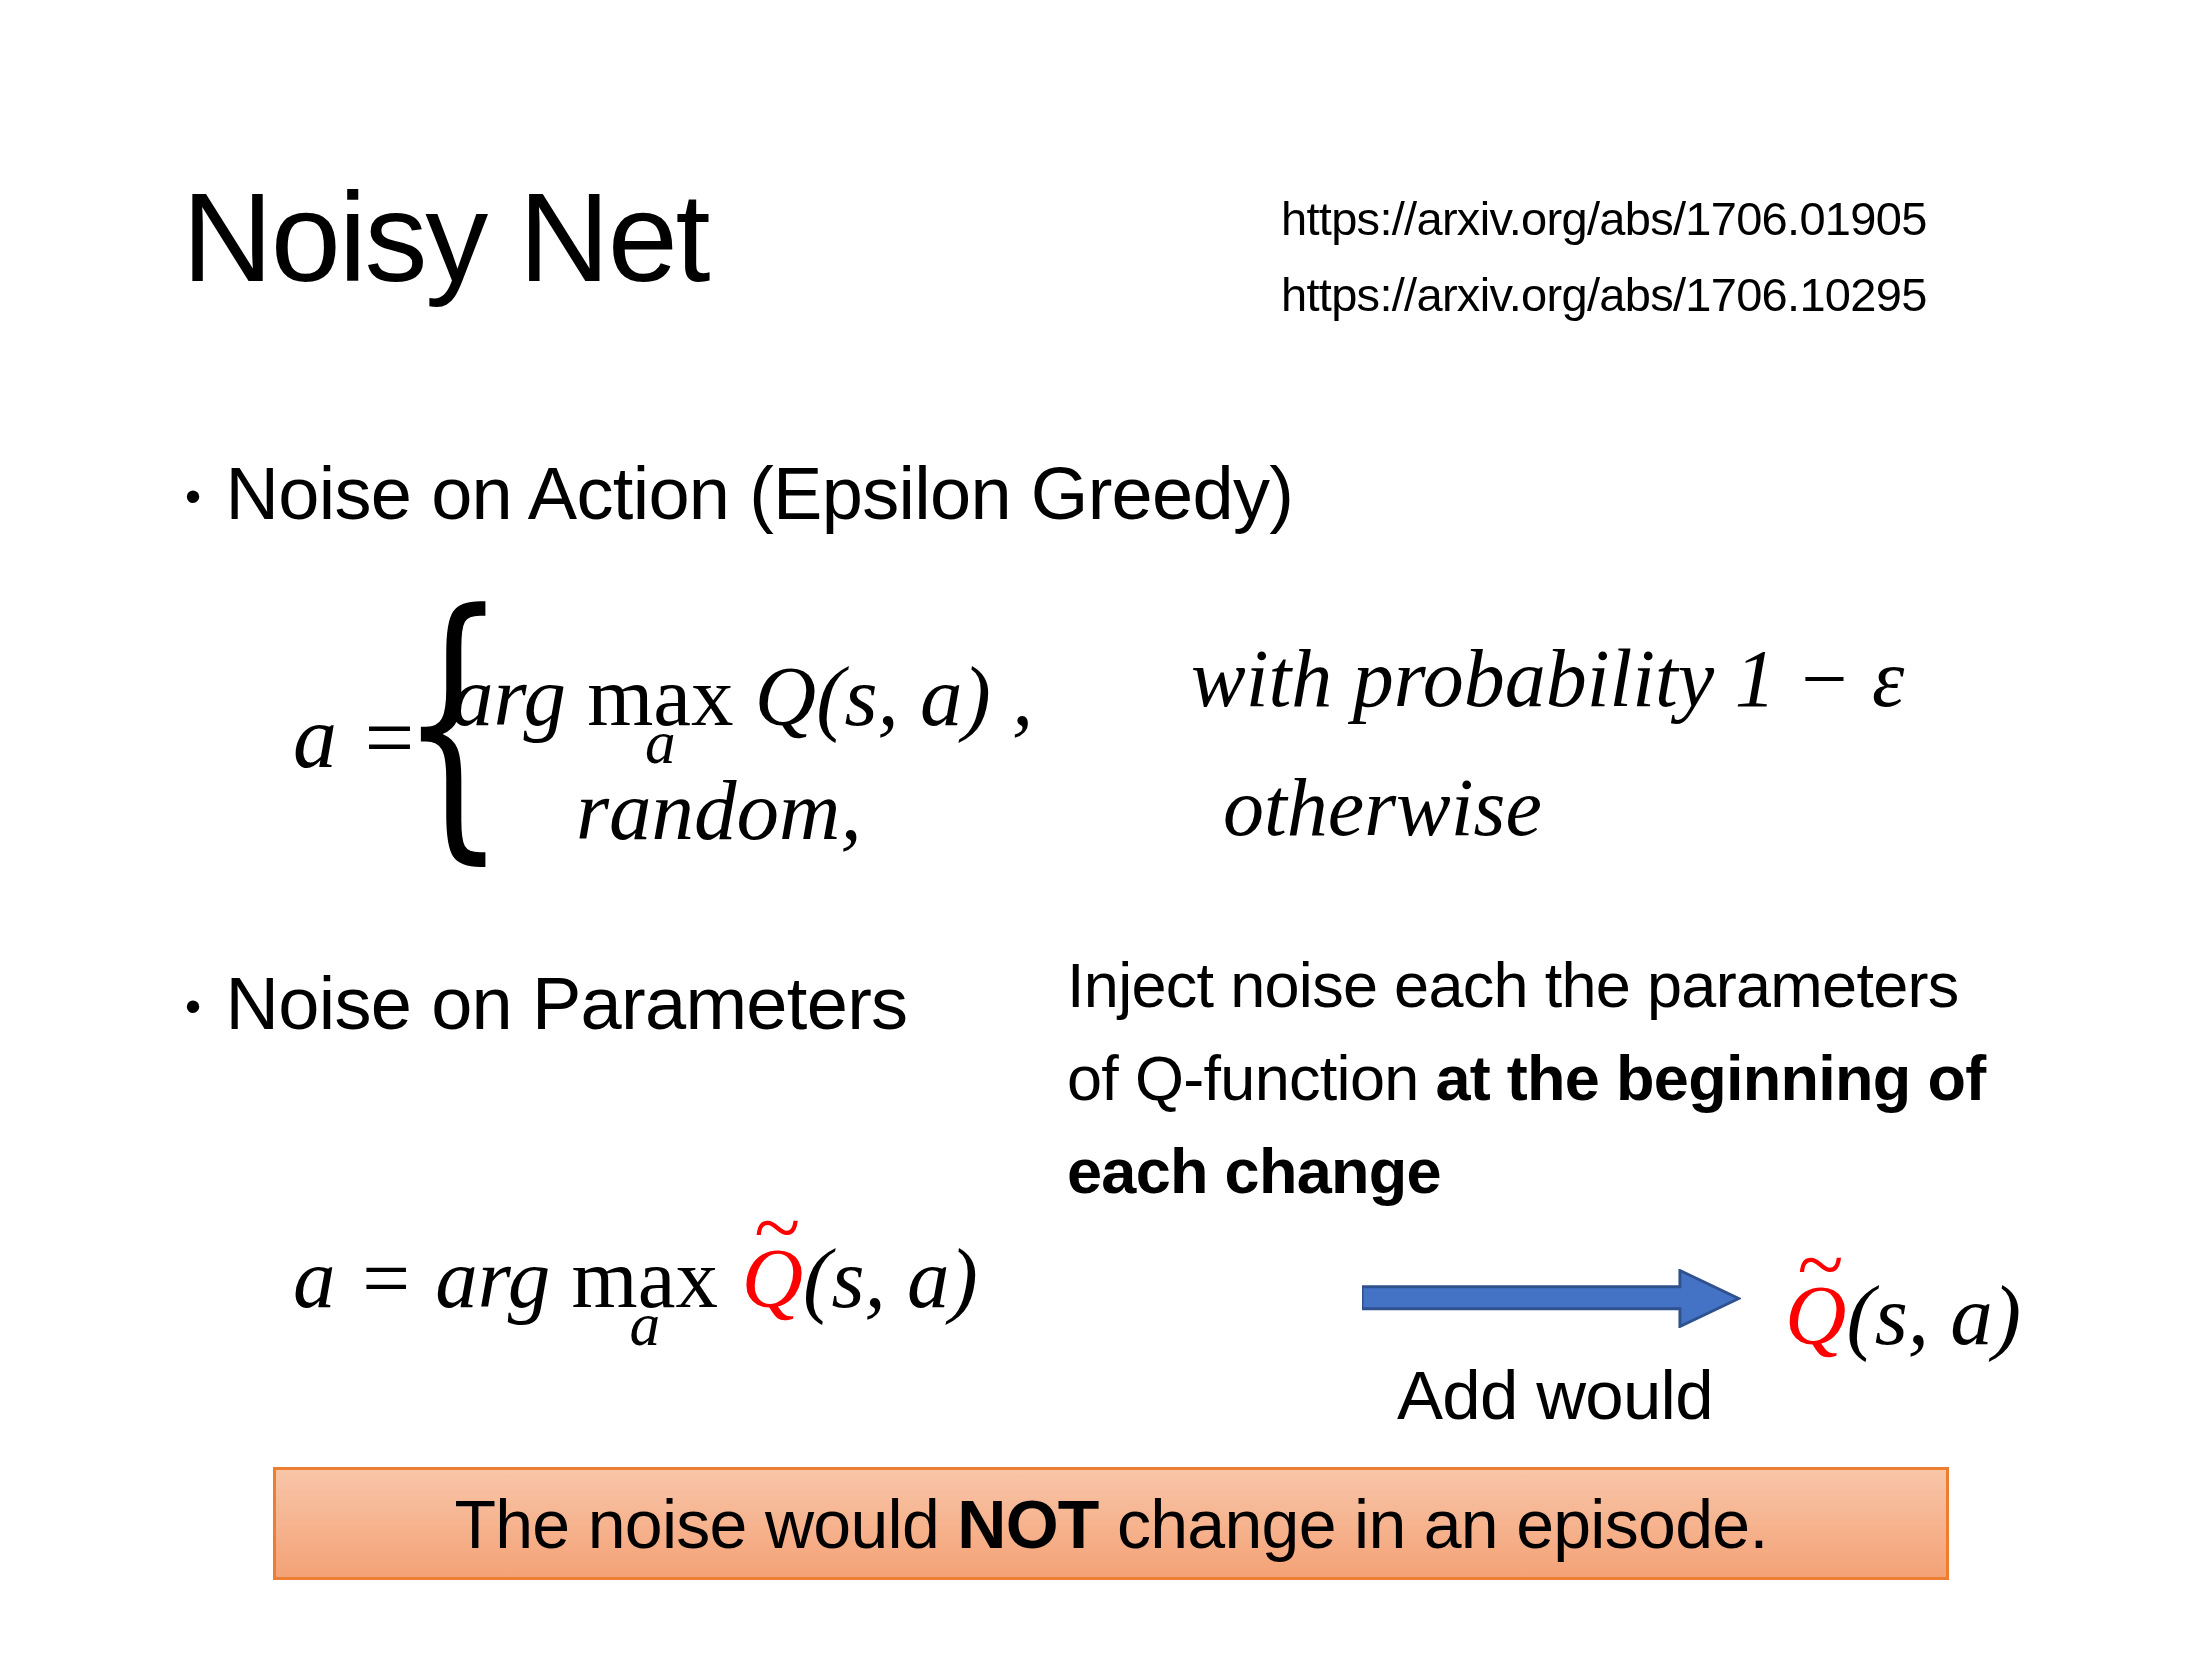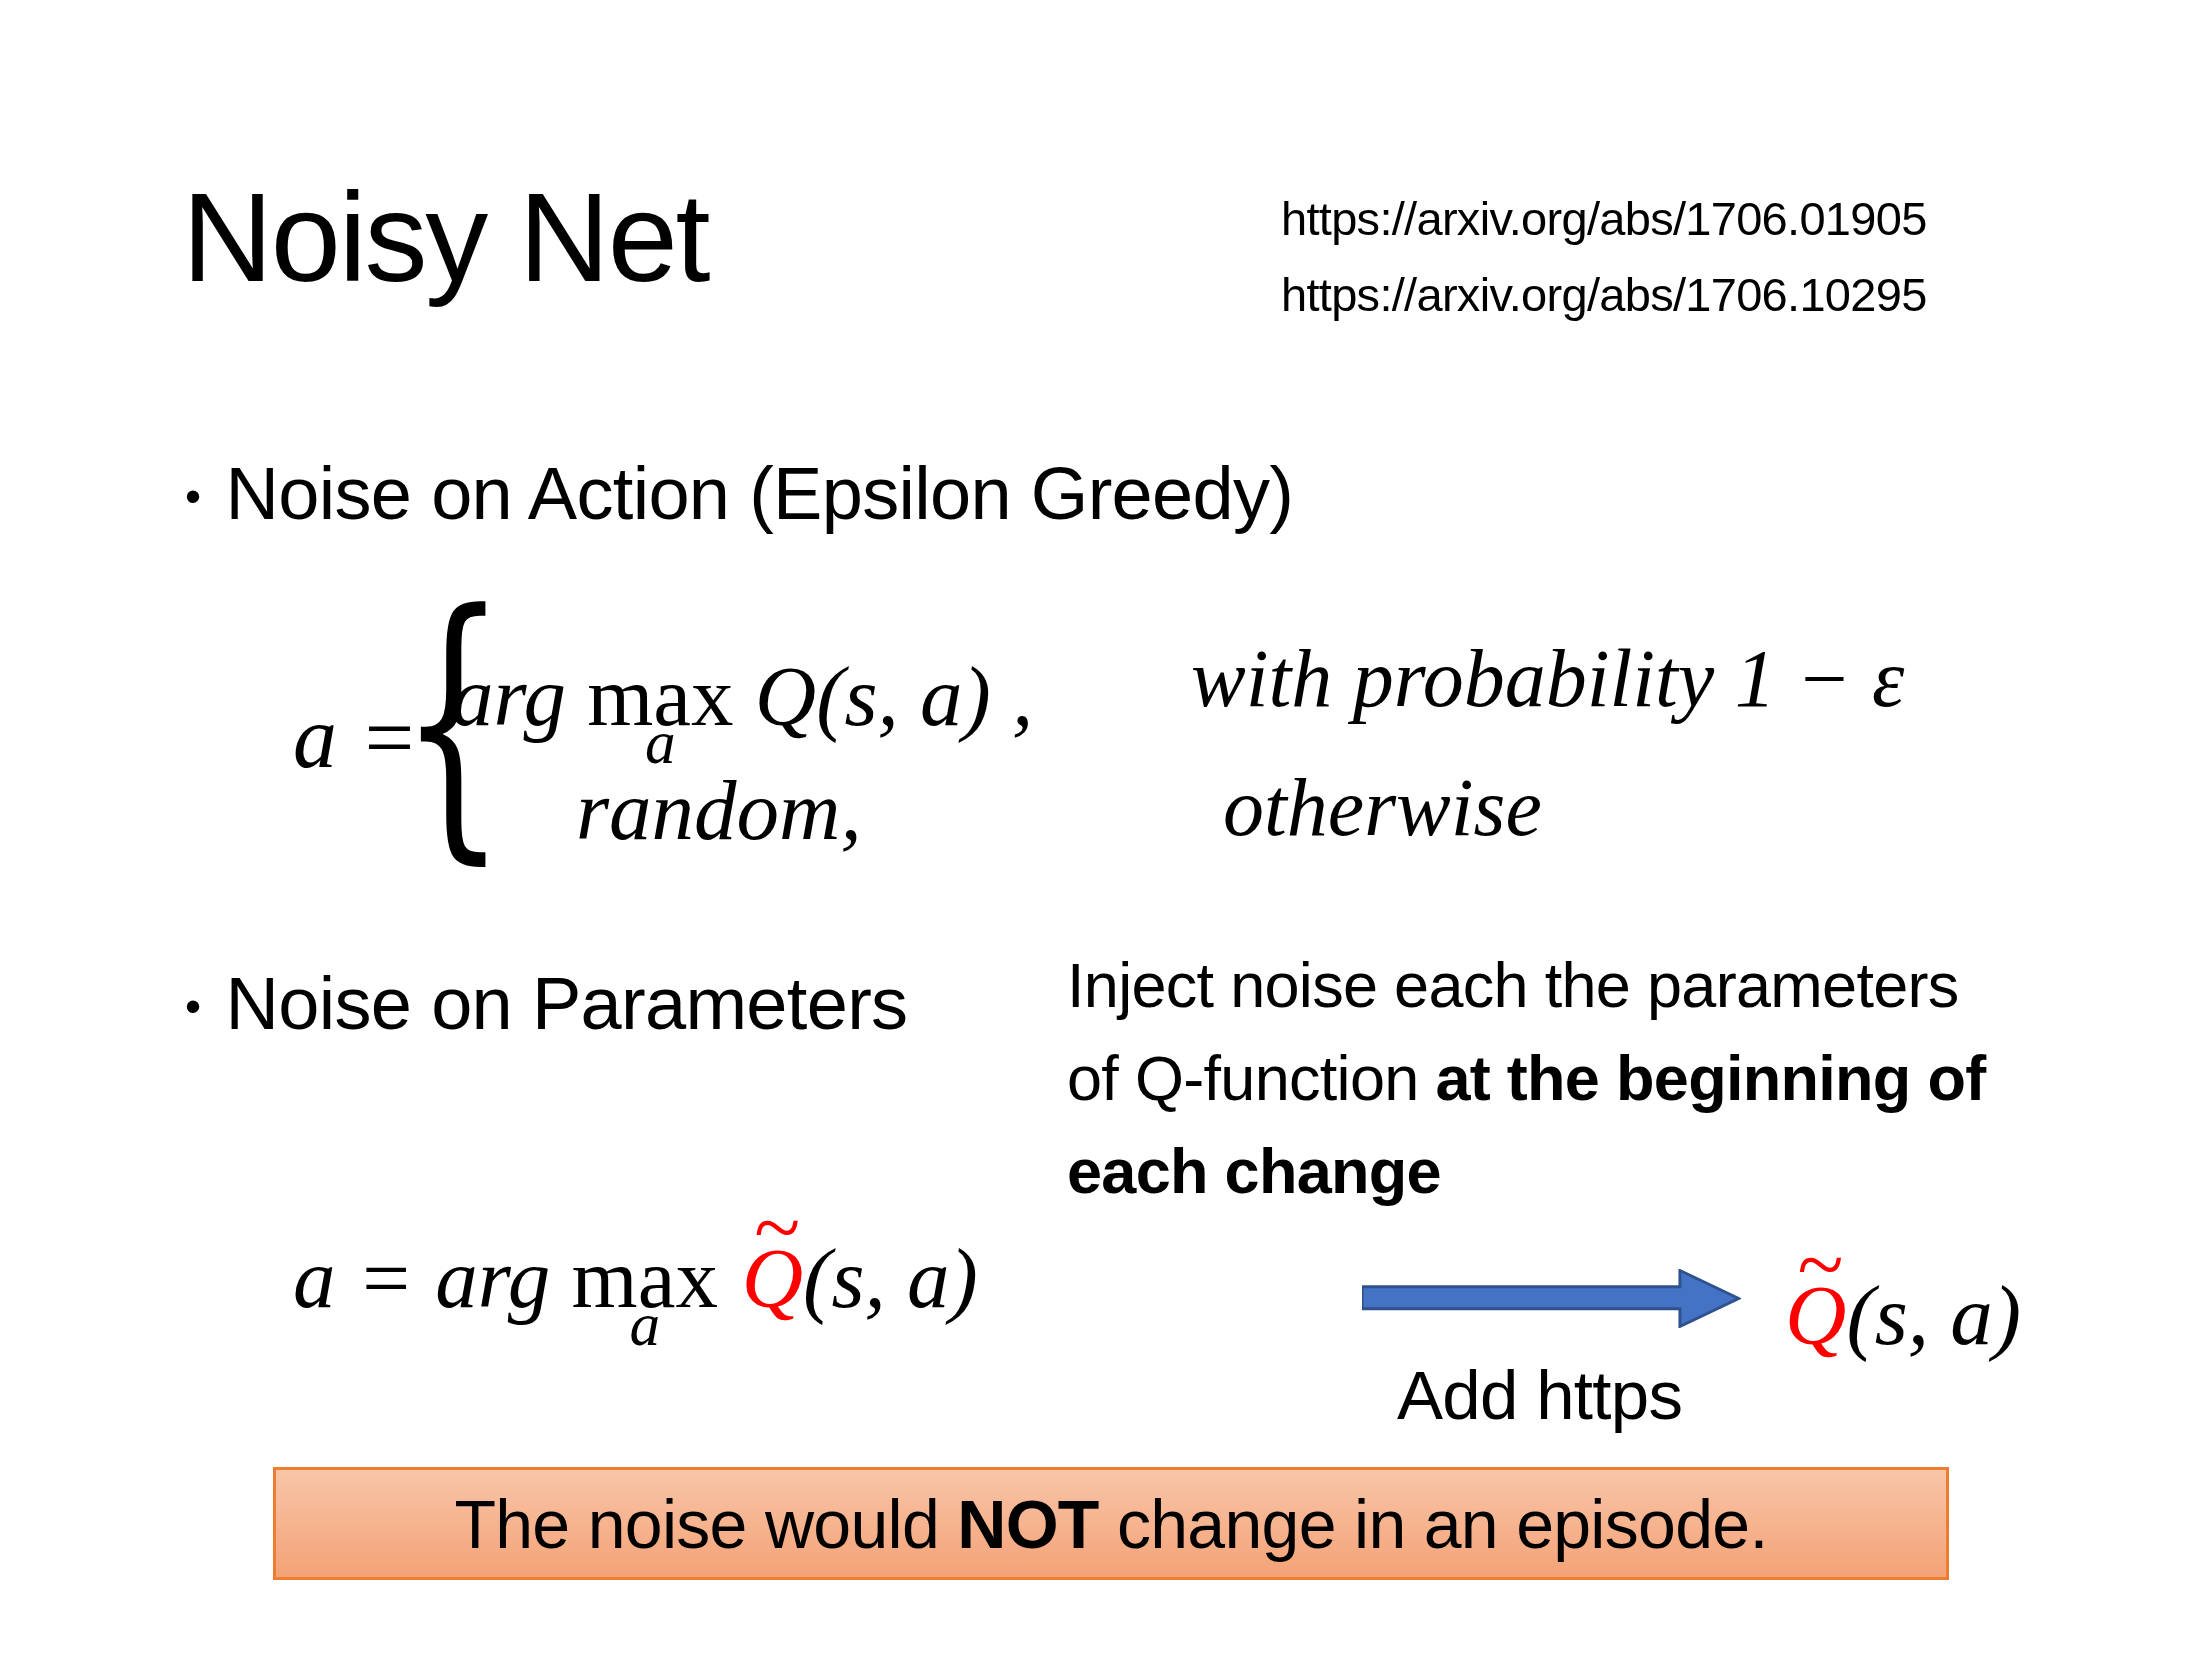--- a/index.html
+++ b/index.html
@@ -98,20 +98,20 @@
   <div class="abs arrow-wrap">
     <svg width="379" height="59" viewBox="0 0 515 80">
       <polygon points="0,24 432,24 432,2 512,40 432,78 432,54 0,54" stroke-width="4" stroke-linejoin="miter" fill="#4472C4" stroke="#2F528F"></polygon>
     </svg>
   </div>
 
   <div class="abs math q-after">
     <span class="qt red"><span>Q</span><span class="tilde">~</span></span><span>(s, a)</span>
   </div>
 
-  <div class="abs addnoise">Add https</div>
+  <div class="abs addnoise">Add would</div>
 
   <div class="abs notebox">
     <span><span>The noise would </span><span class="b">NOT</span><span> change in an episode.</span></span>
   </div>
 
 </div>
 
 
 </body></html>

